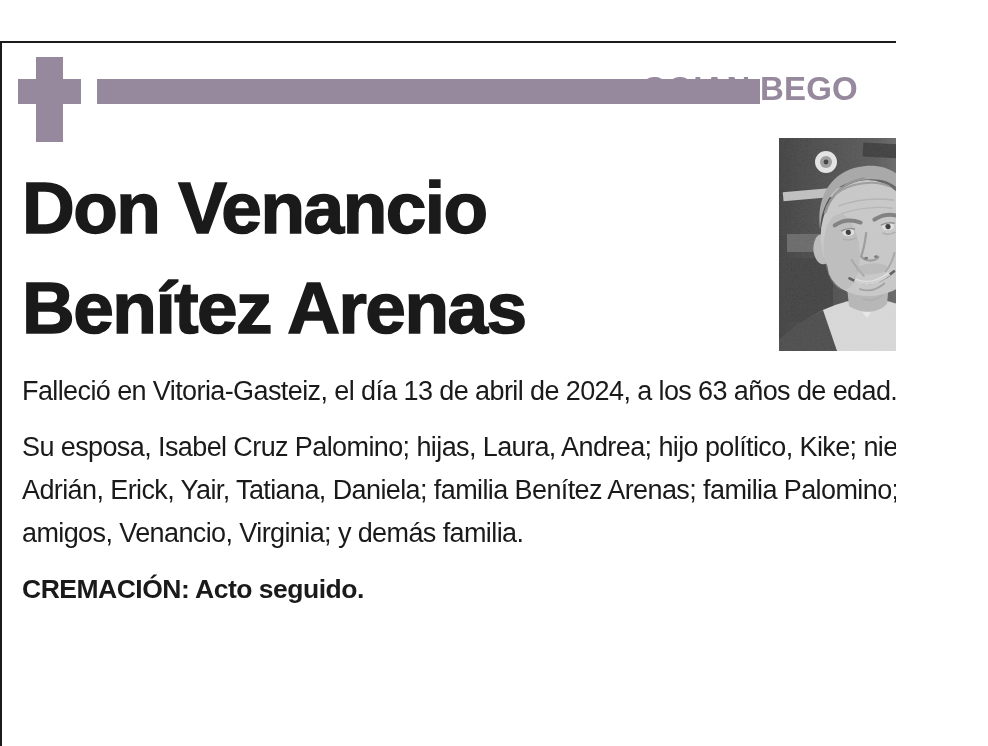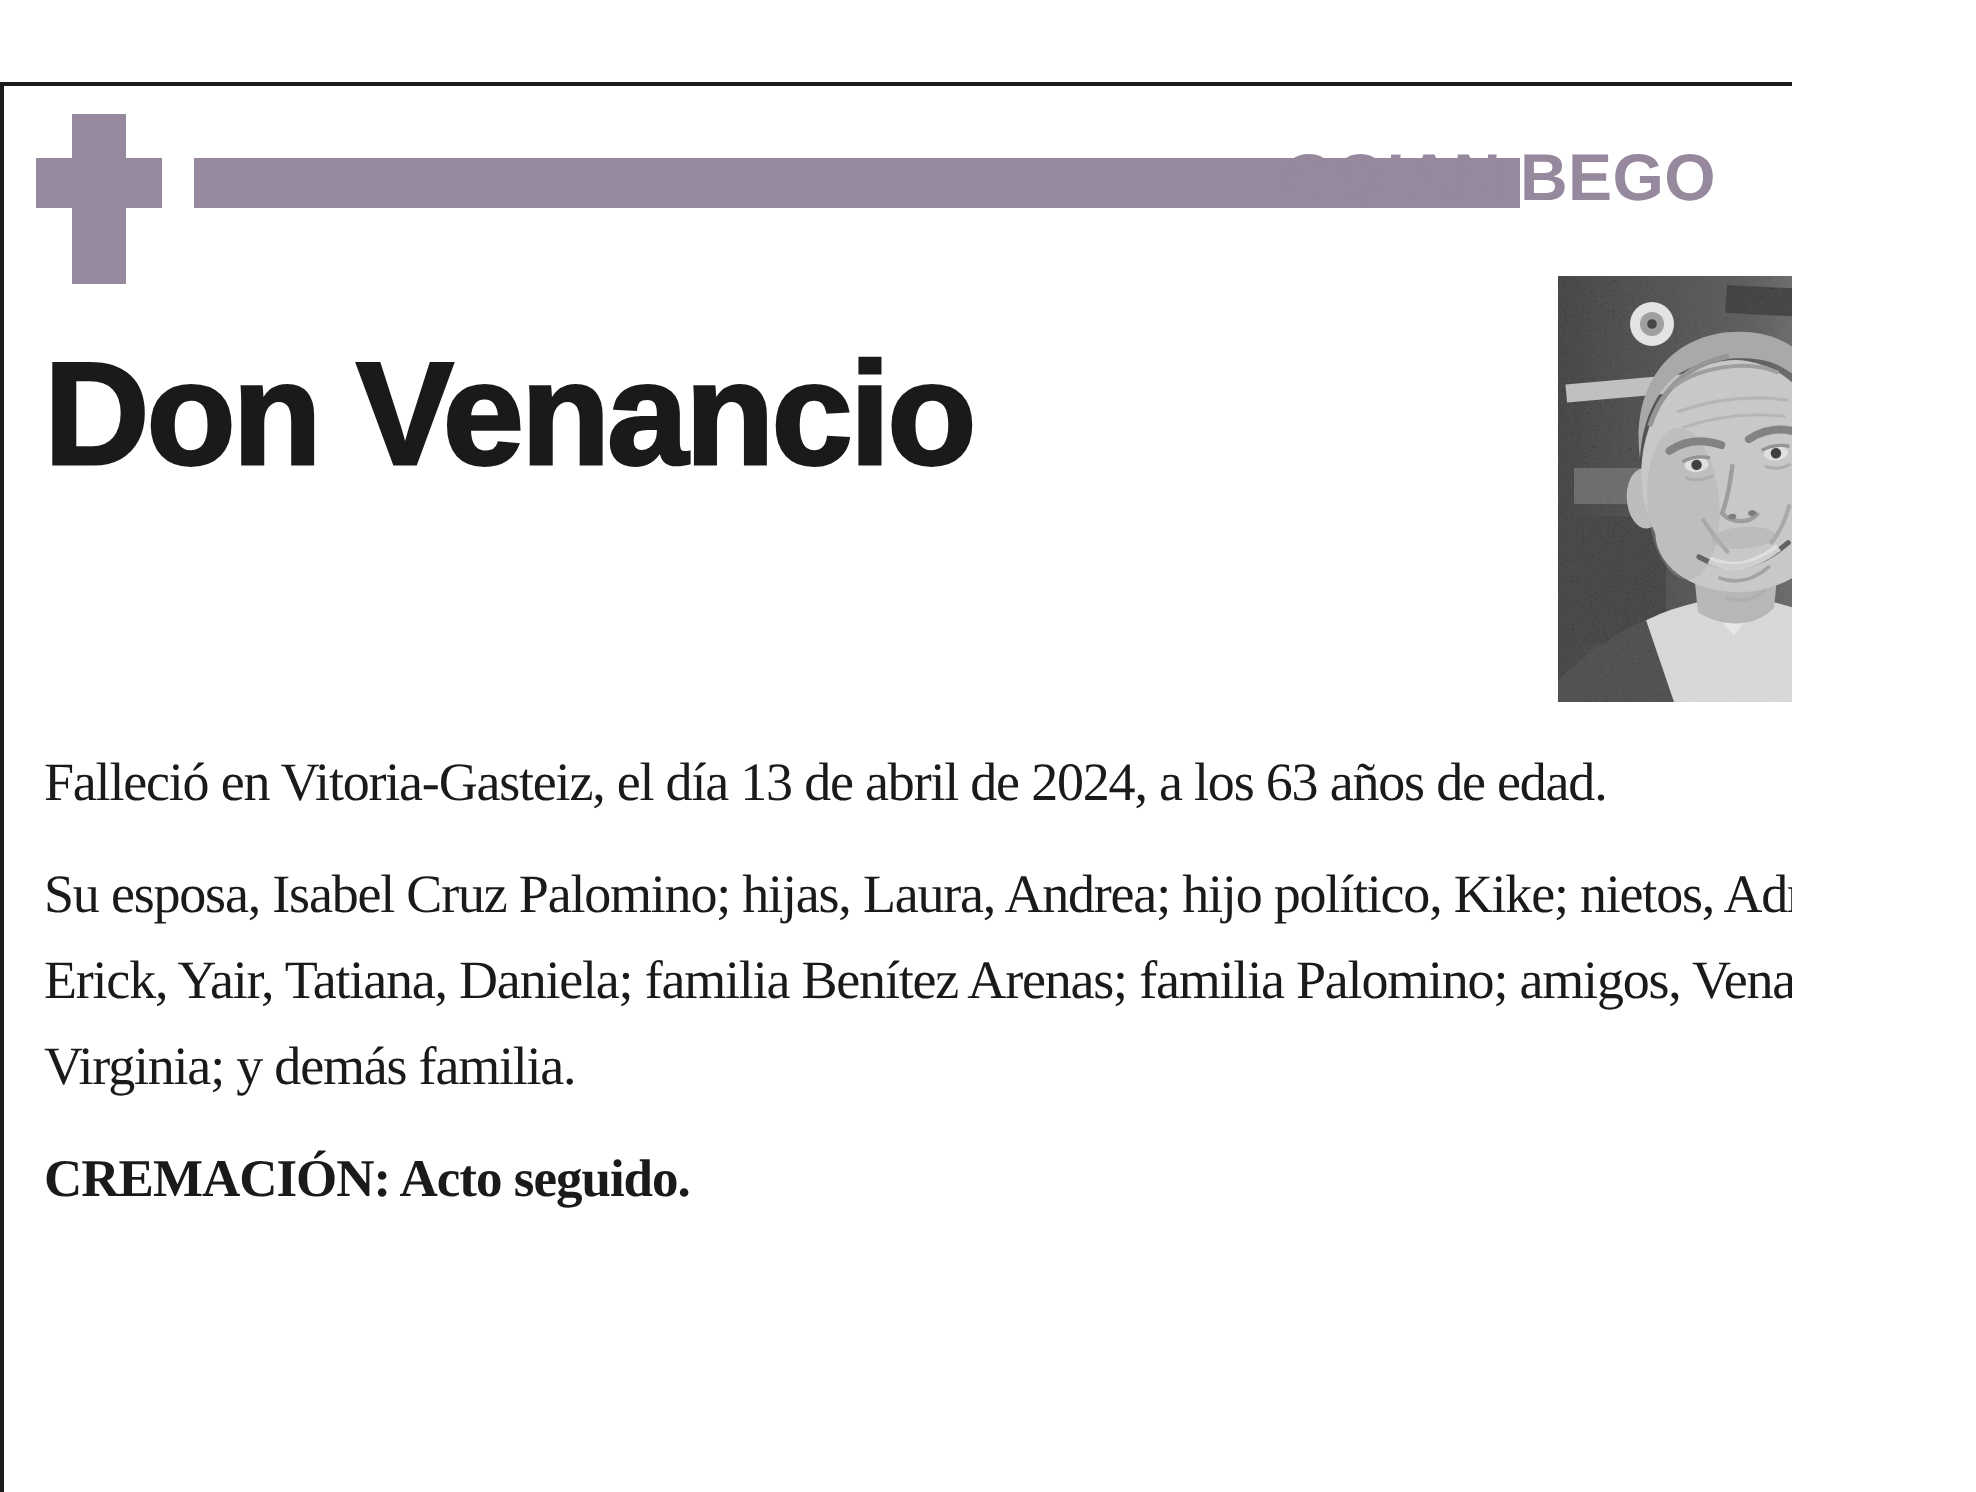--- a/index.html
+++ b/index.html
@@ -72,21 +72,20 @@
   .title span { display: block; }
   .body-text {
     position: absolute; left: 22px; top: 329px;
     width: 936px;
   }
   .body-text p {
     margin: 0 0 13px 0;
     font-size: 27px;
     line-height: 43px;
     letter-spacing: -0.6px;
-    font-family: Liberation Serif, serif;
   }
   .body-text p.strong {
     font-weight: 700;
     font-size: 26.5px;
     letter-spacing: -0.5px;
     margin-bottom: 9px;
   }
   .footer {
     position: absolute; left: 22px; top: 710px;
     width: 936px;
@@ -187,20 +186,21 @@
 
         <path d="M80,160 Q90,165 100,158" stroke="#adadad" stroke-width="1.8" fill="none"></path>
       </g>
 
       <rect width="176" height="213" filter="url(#noise)" opacity="0.22"></rect>
     </svg>
   </figure>
 
   <h1 class="title">
     <span>Don Venancio</span>
+    <span>Benítez Arenas</span>
   </h1>
 
   <main class="body-text">
     <p>Falleció en Vitoria-Gasteiz, el día 13 de abril de 2024, a los 63 años de edad.</p>
     <p>Su esposa, Isabel Cruz Palomino; hijas, Laura, Andrea; hijo político, Kike; nietos, Adrián, Erick, Yair, Tatiana, Daniela; familia Benítez Arenas; familia Palomino; amigos, Venancio, Virginia; y demás familia.</p>
     <p class="strong">CREMACIÓN: Acto seguido.</p>
   </main>
 
 
 </div>

